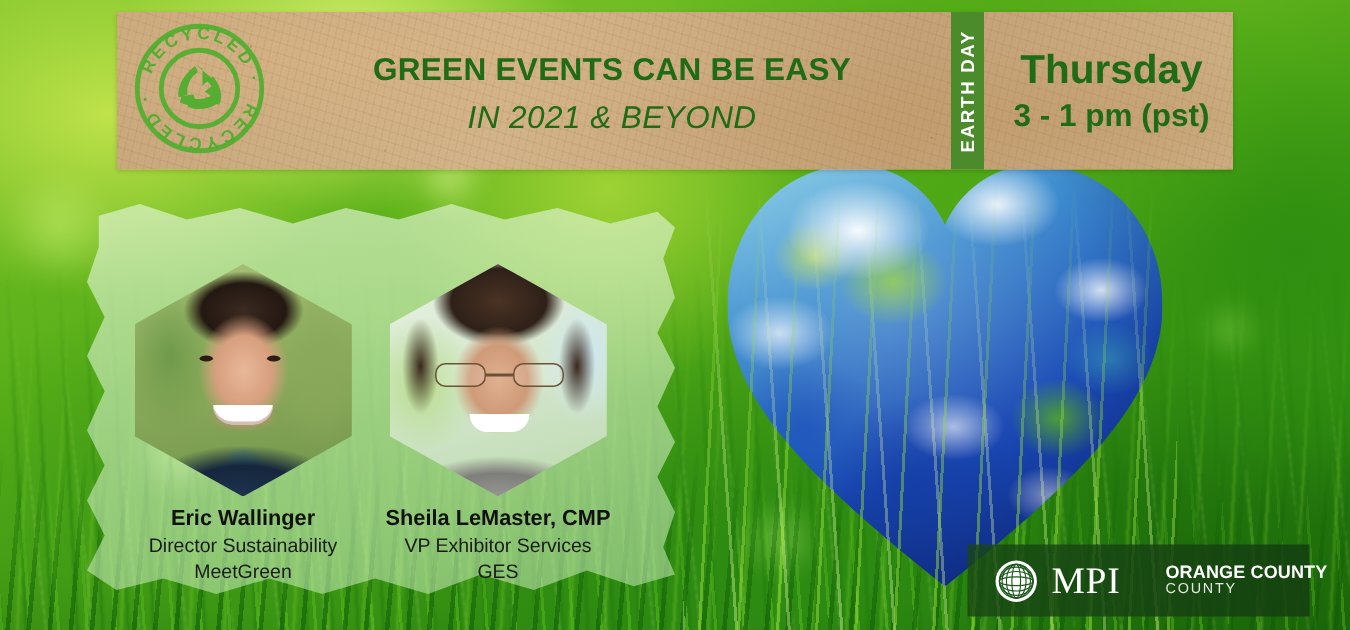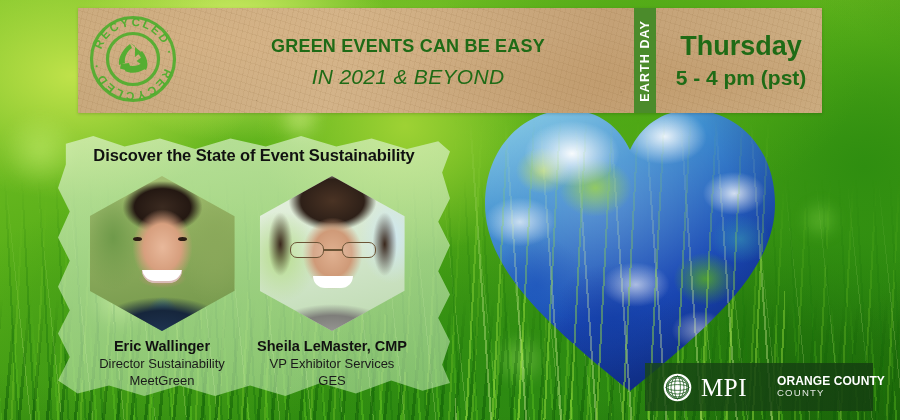--- a/index.html
+++ b/index.html
@@ -124,21 +124,21 @@
 
   
   .stamp{ position:absolute; left:82px; top:8px; width:102px; height:102px; }
 
   
   .headline{
     position:absolute; left:188px; top:20px; width:440px; height:84px;
     display:flex; flex-direction:column; align-items:center; justify-content:center;
   }
   .headline h1{
-    font-size:18px; font-weight:bold; color:#1f6b16; letter-spacing:.2px;
+    font-size:21px; font-weight:bold; color:#1f6b16; letter-spacing:.2px;
     white-space:nowrap; line-height:1;
   }
   .headline h2{
     margin-top:11px;
     font-size:21px; font-weight:normal; font-style:italic; color:#1f6b16;
     letter-spacing:.3px; white-space:nowrap; line-height:1;
   }
 
   
   .earthday{
@@ -314,25 +314,24 @@
     <h1>GREEN EVENTS CAN BE EASY</h1>
     <h2>IN 2021 &amp; BEYOND</h2>
   </div>
 
   <div class="earthday">
     <span>EARTH DAY</span>
   </div>
 
   <div class="dateblock">
     <div>Thursday</div>
-    <div class="dt-time">5 - 4 pm (pst)</div>
+    <div class="dt-time">3 - 1 pm (pst)</div>
   </div>
 
   <div class="panel"></div>
-  <div class="panel-title">Discover the State of Event Sustainability</div>
 
   <div class="speaker sp2">
     <div class="hexphoto">
       <div class="photo-sheila"></div>
       <div class="glasses">
           <i></i>
           <b></b>
           <i></i>
         </div>
       <div class="smile2"></div>

